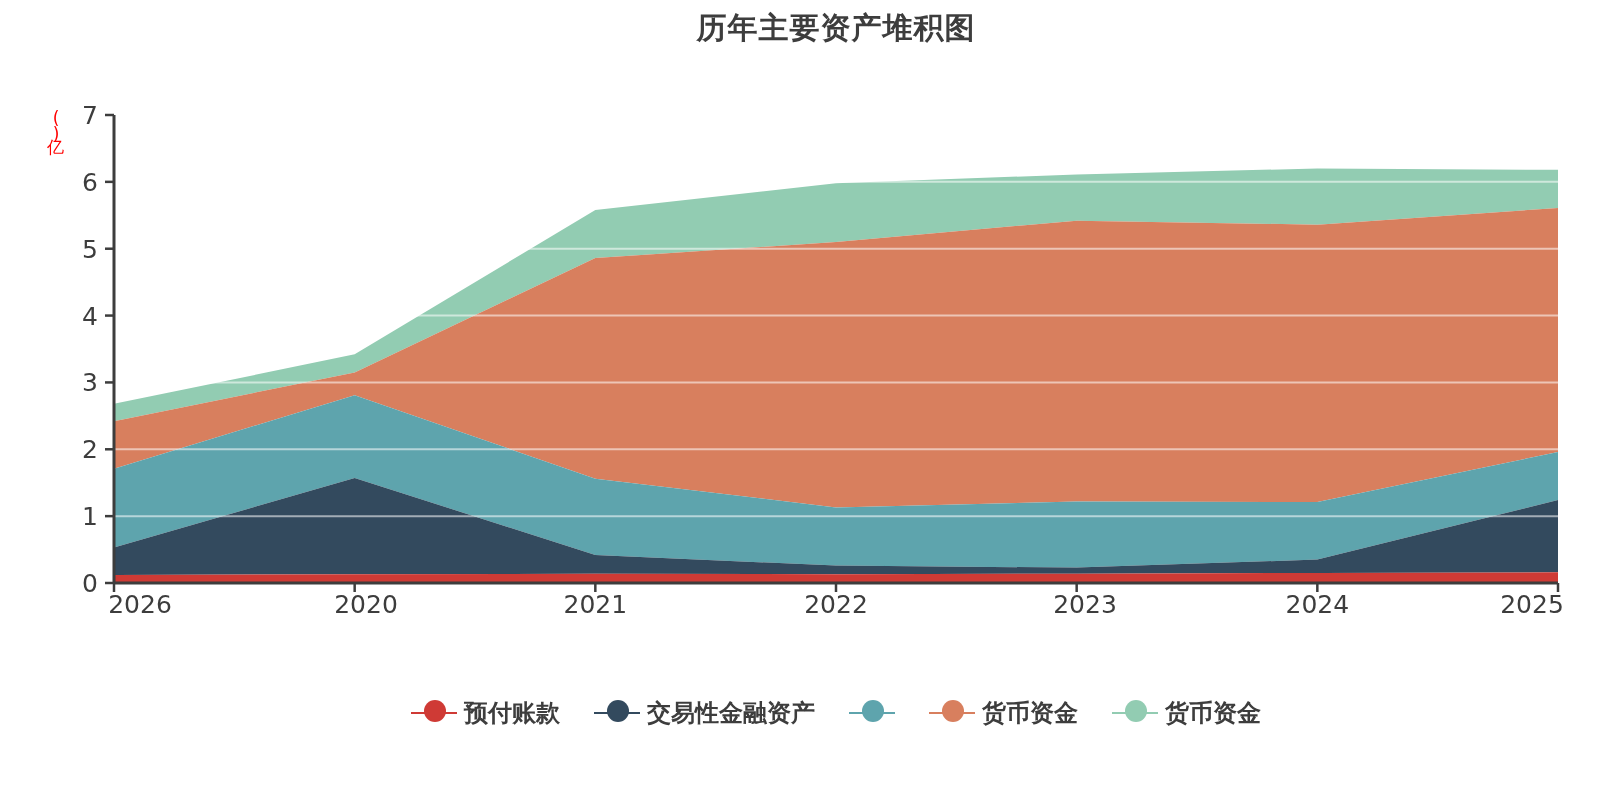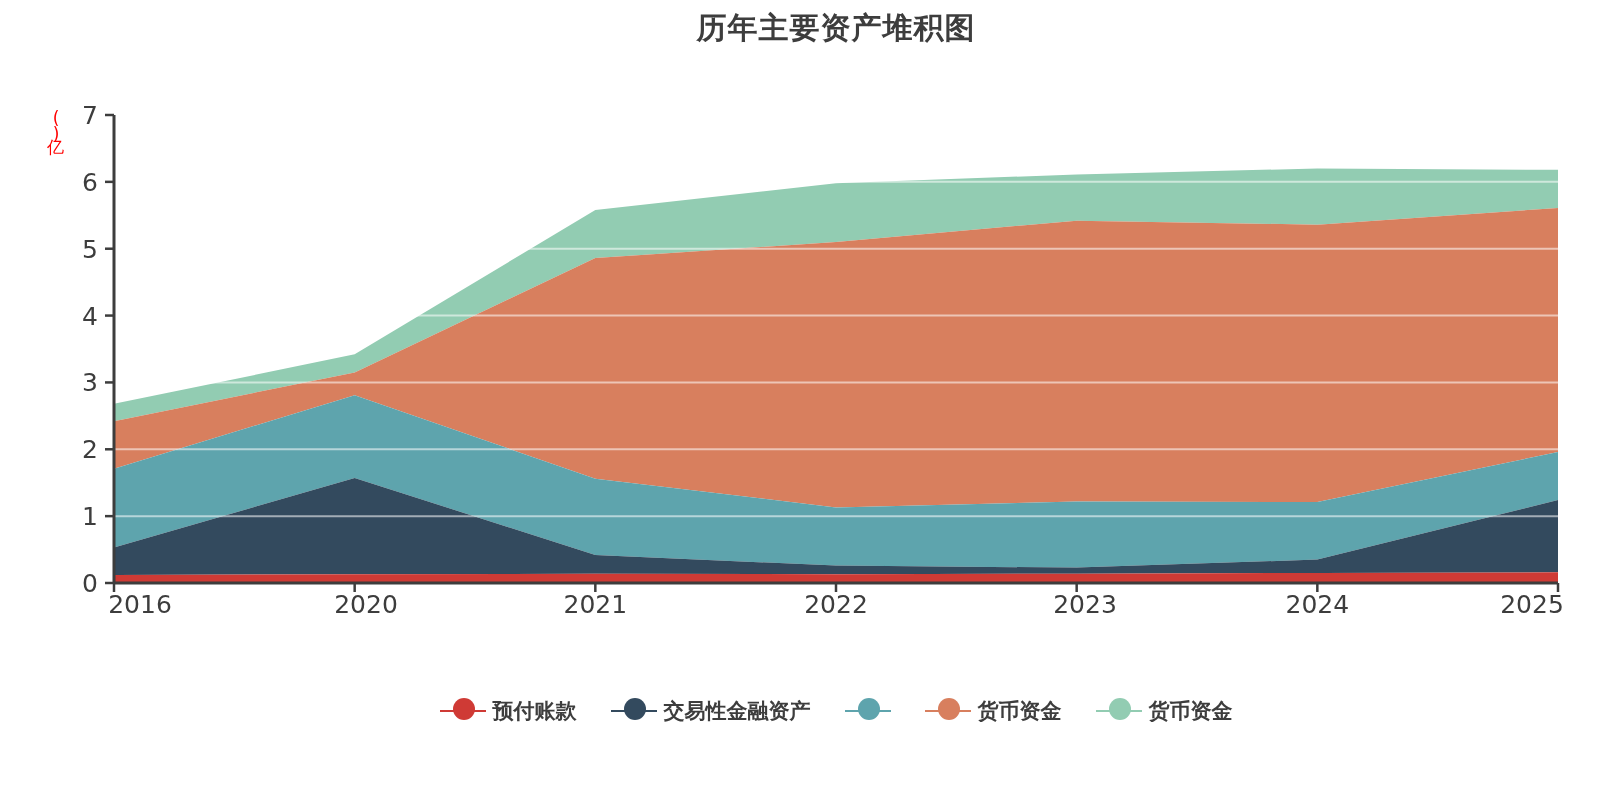--- a/index.html
+++ b/index.html
@@ -105,21 +105,21 @@
     height: 2px;
   }
   .legend-marker .lm-dot {
     position: absolute;
     left: 13px; top: 0px;
     width: 22px;
     height: 22px;
     border-radius: 50%;
   }
   .legend-label {
-    font-size: 21px;
+    font-size: 24px;
     font-weight: bold;
     color: #3d3d3d;
     white-space: nowrap;
   }
   .footer-note {
     position: absolute;
     left: 0;
     top: 760px;
     width: 1600px;
     text-align: center;
@@ -183,21 +183,21 @@
       <div class="ytick-label" style="top: 583px; right: 1538px;">0</div>
       <div class="ytick-label" style="top: 516.143px; right: 1538px;">1</div>
       <div class="ytick-label" style="top: 449.286px; right: 1538px;">2</div>
       <div class="ytick-label" style="top: 382.429px; right: 1538px;">3</div>
       <div class="ytick-label" style="top: 315.571px; right: 1538px;">4</div>
       <div class="ytick-label" style="top: 248.714px; right: 1538px;">5</div>
       <div class="ytick-label" style="top: 181.857px; right: 1538px;">6</div>
       <div class="ytick-label" style="top: 115px; right: 1538px;">7</div>
     </div>
   <div class="ytick-wrap" id="xtick-wrap">
-      <div class="xtick-label" style="left: 104px;">2016</div>
+      <div class="xtick-label" style="left: 104px;">2026</div>
       <div class="xtick-label" style="left: 330px;">2020</div>
       <div class="xtick-label" style="left: 559.333px;">2021</div>
       <div class="xtick-label" style="left: 800px;">2022</div>
       <div class="xtick-label" style="left: 1049px;">2023</div>
       <div class="xtick-label" style="left: 1281.33px;">2024</div>
       <div class="xtick-label" style="left: 1496px;">2025</div>
     </div>
 
   <div class="legend" id="legend">
       <div class="legend-item">

